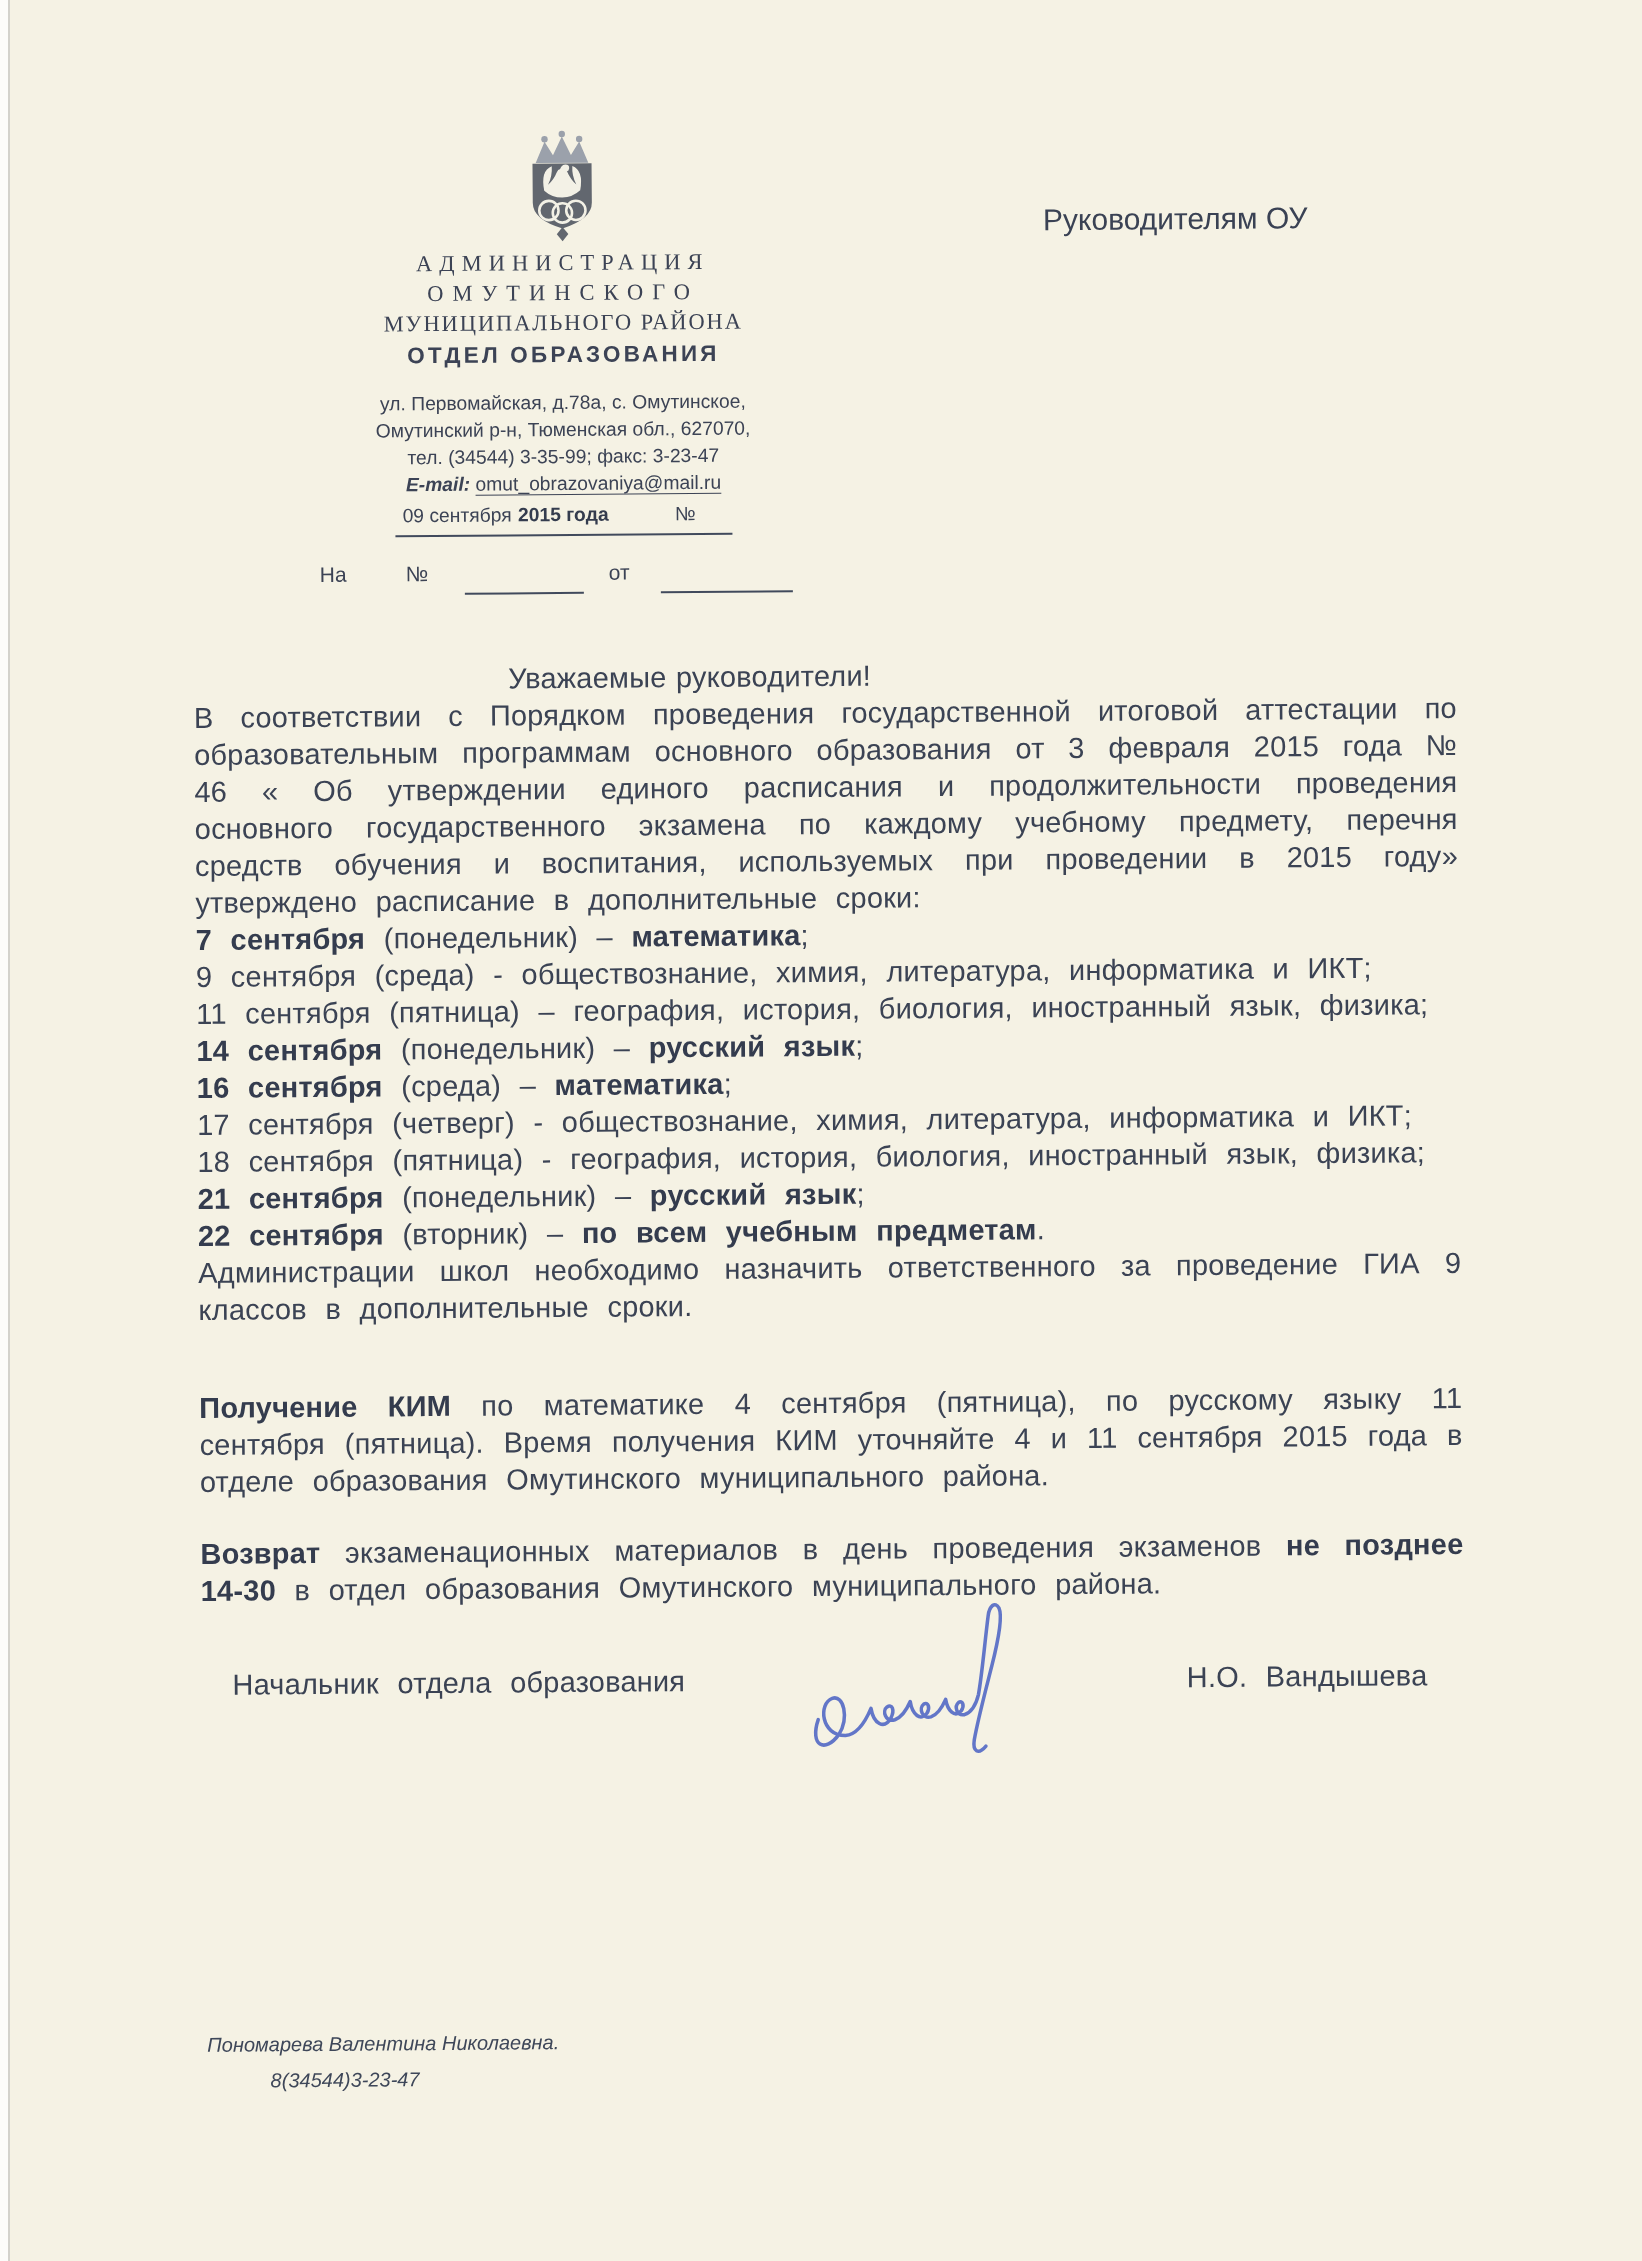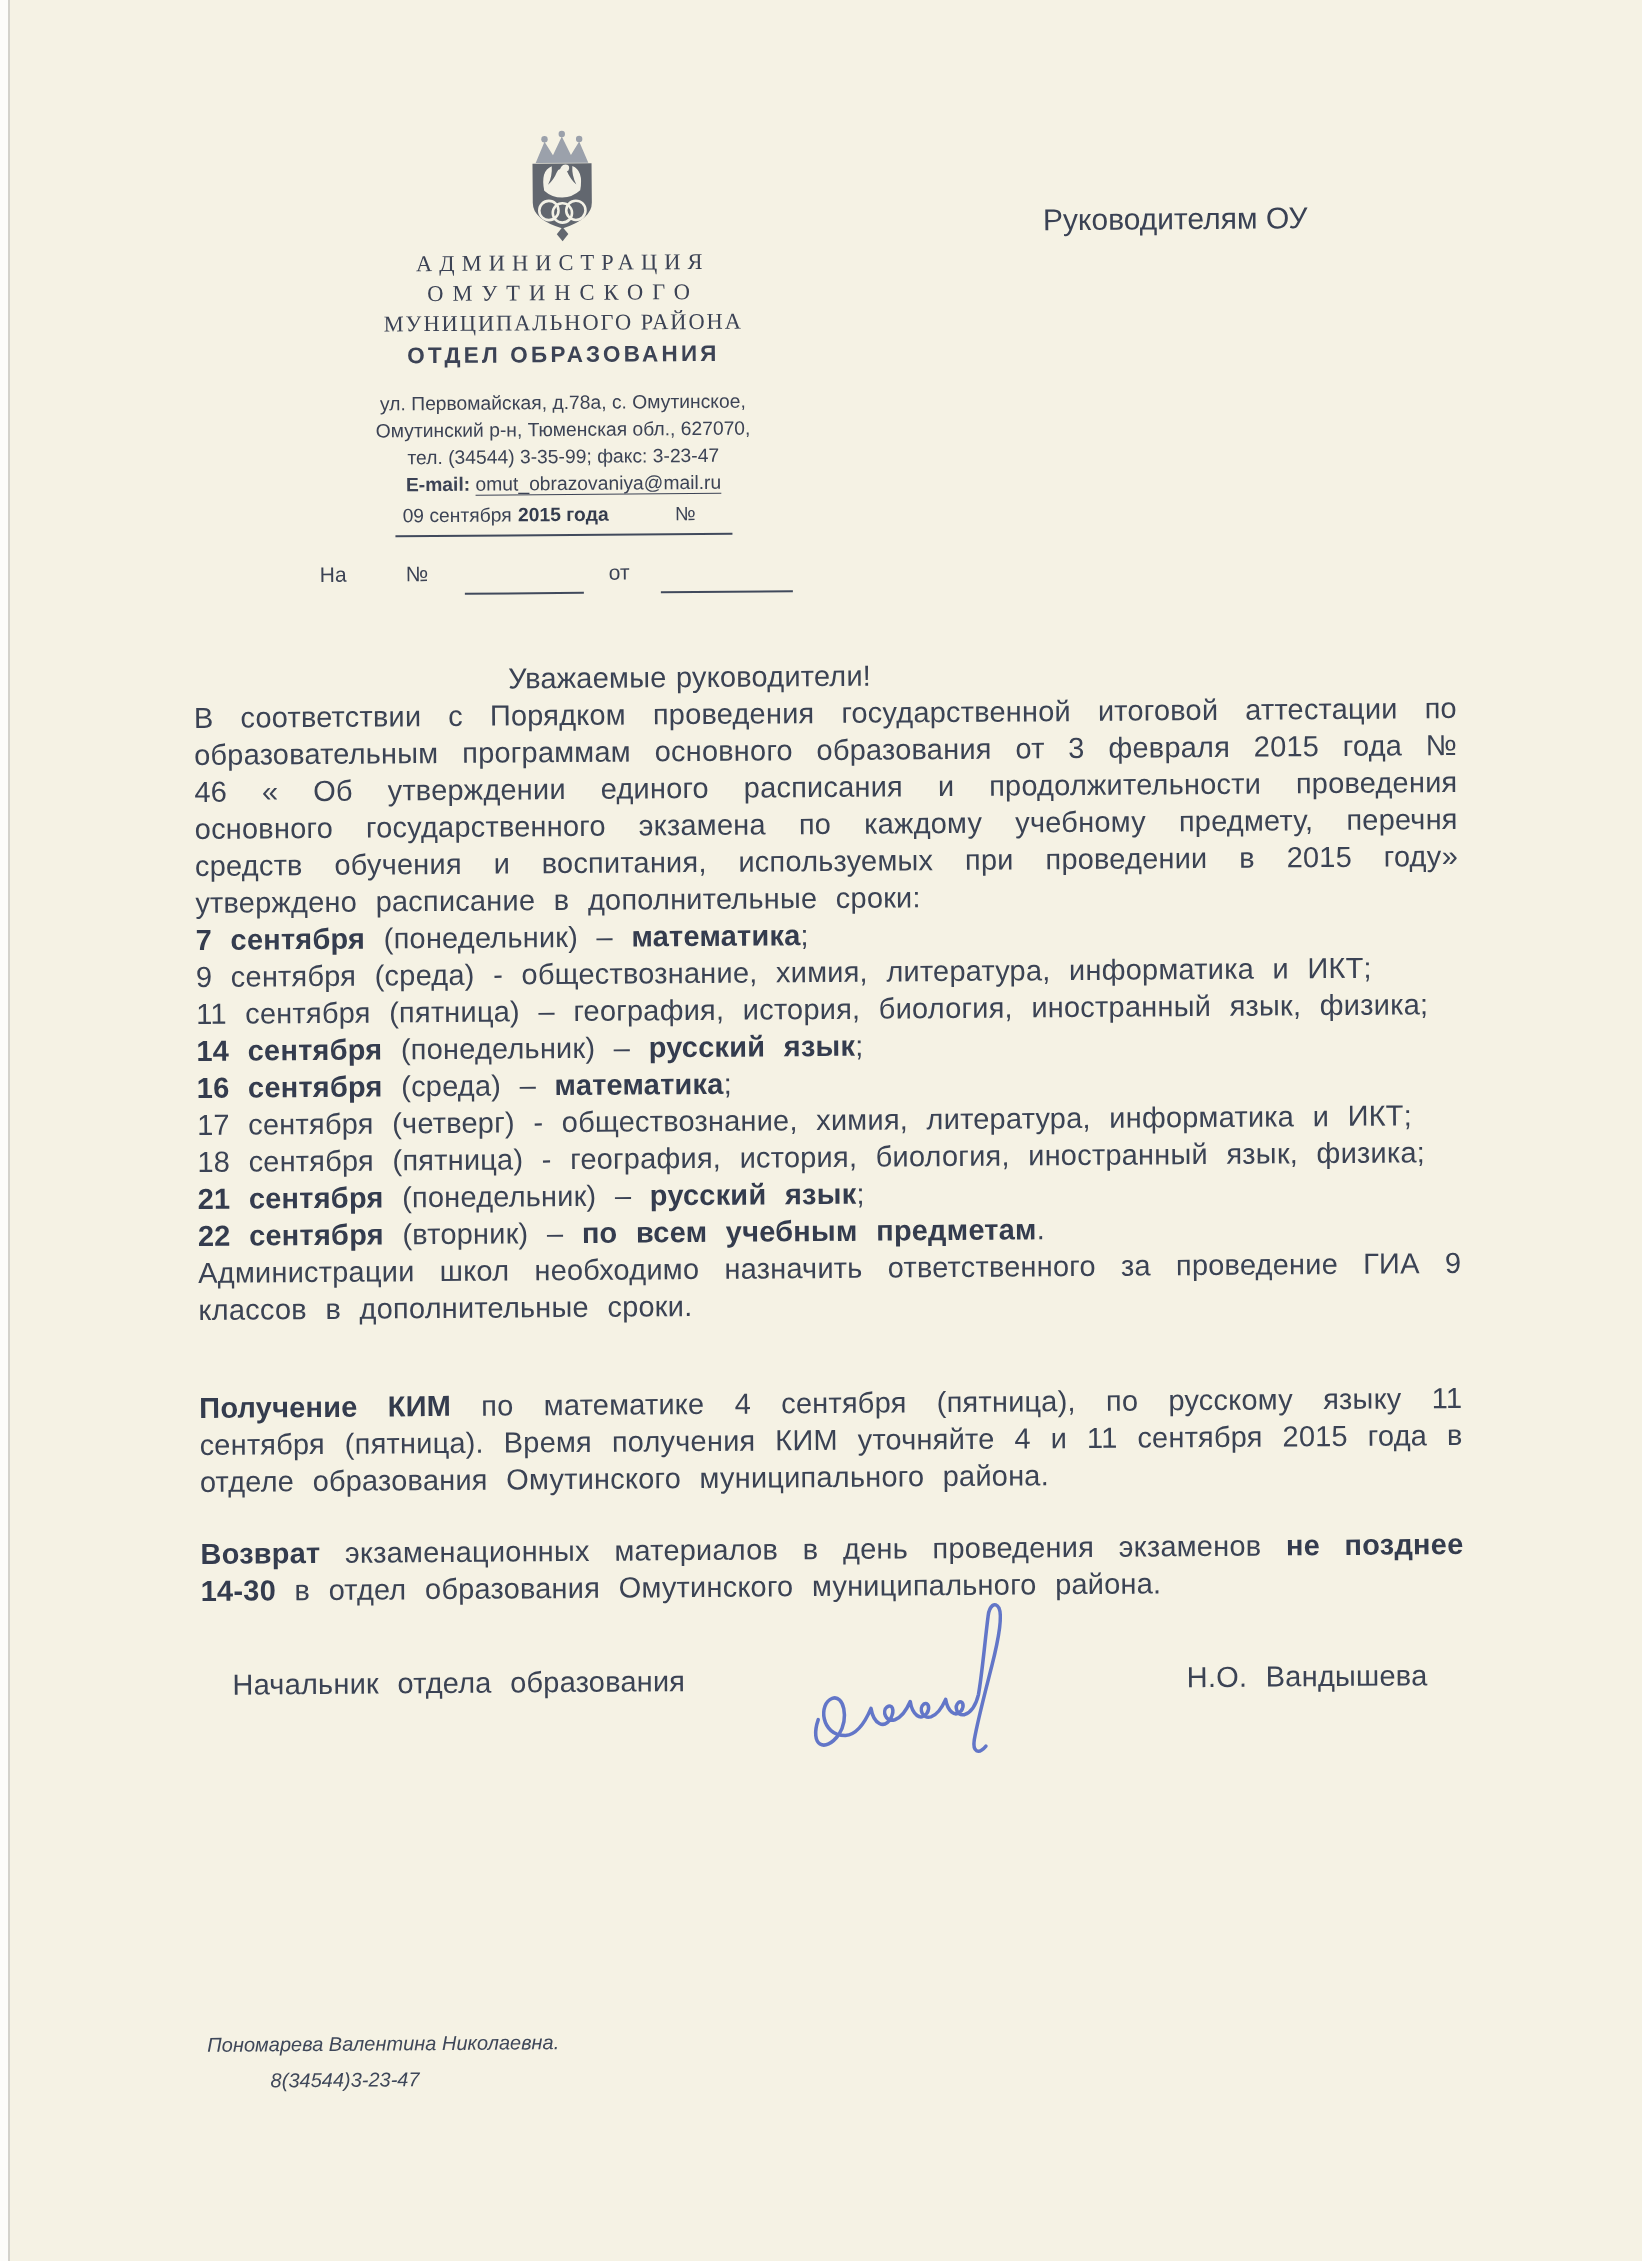--- a/index.html
+++ b/index.html
@@ -13,21 +13,21 @@
   .org-block { position:absolute; left:271px; top:246px; width:599px; text-align:center;
                font-family:"Liberation Serif", serif; color:#3c4355; }
   .org-l1 { font-size:22.5px; letter-spacing:7px; line-height:30px; }
   .org-l2 { font-size:22.5px; letter-spacing:9px; line-height:30px; }
   .org-l3 { font-size:22.5px; letter-spacing:1.9px;  line-height:30px; }
   .org-l4 { font-family:"Liberation Sans", sans-serif; font-weight:bold; font-size:22.5px; letter-spacing:3.2px; line-height:31px; margin-top:1.3px; }
   .recipient { position:absolute; left:1051px; top:205px; font-size:30px; color:#3a4254; }
 
   .contacts { position:absolute; left:283px; top:387px; width:573px; text-align:center;
               font-size:19.3px; line-height:27px; color:#3c4355; }
-  .email-line .lbl { font-weight:bold; }
+  .email-line .lbl { font-weight:bold;font-style:italic; }
   .email-line .mail { text-decoration:underline; text-underline-offset:3.9px; }
   .date-line { display:inline-block; margin-top:3.9px; border-bottom:2.6px solid #414a5c; padding:0 37px 5.8px 7.7px; }
   .date-line b { margin-left:1px; }
   .date-no { margin-left:61px; }
 
   .ref-row { position:absolute; left:325px; top:559px; font-size:21px; color:#3c4355; }
   .ref-row .w1 { display:inline-block; width:59px; }
   .blank { display:inline-block; border-bottom:2.6px solid #414a5c; height:19.3px; vertical-align:-14px; }
   .b1 { width:119px; margin-left:37px; margin-right:24.5px; }
   .b2 { width:132px; margin-left:31px; }

